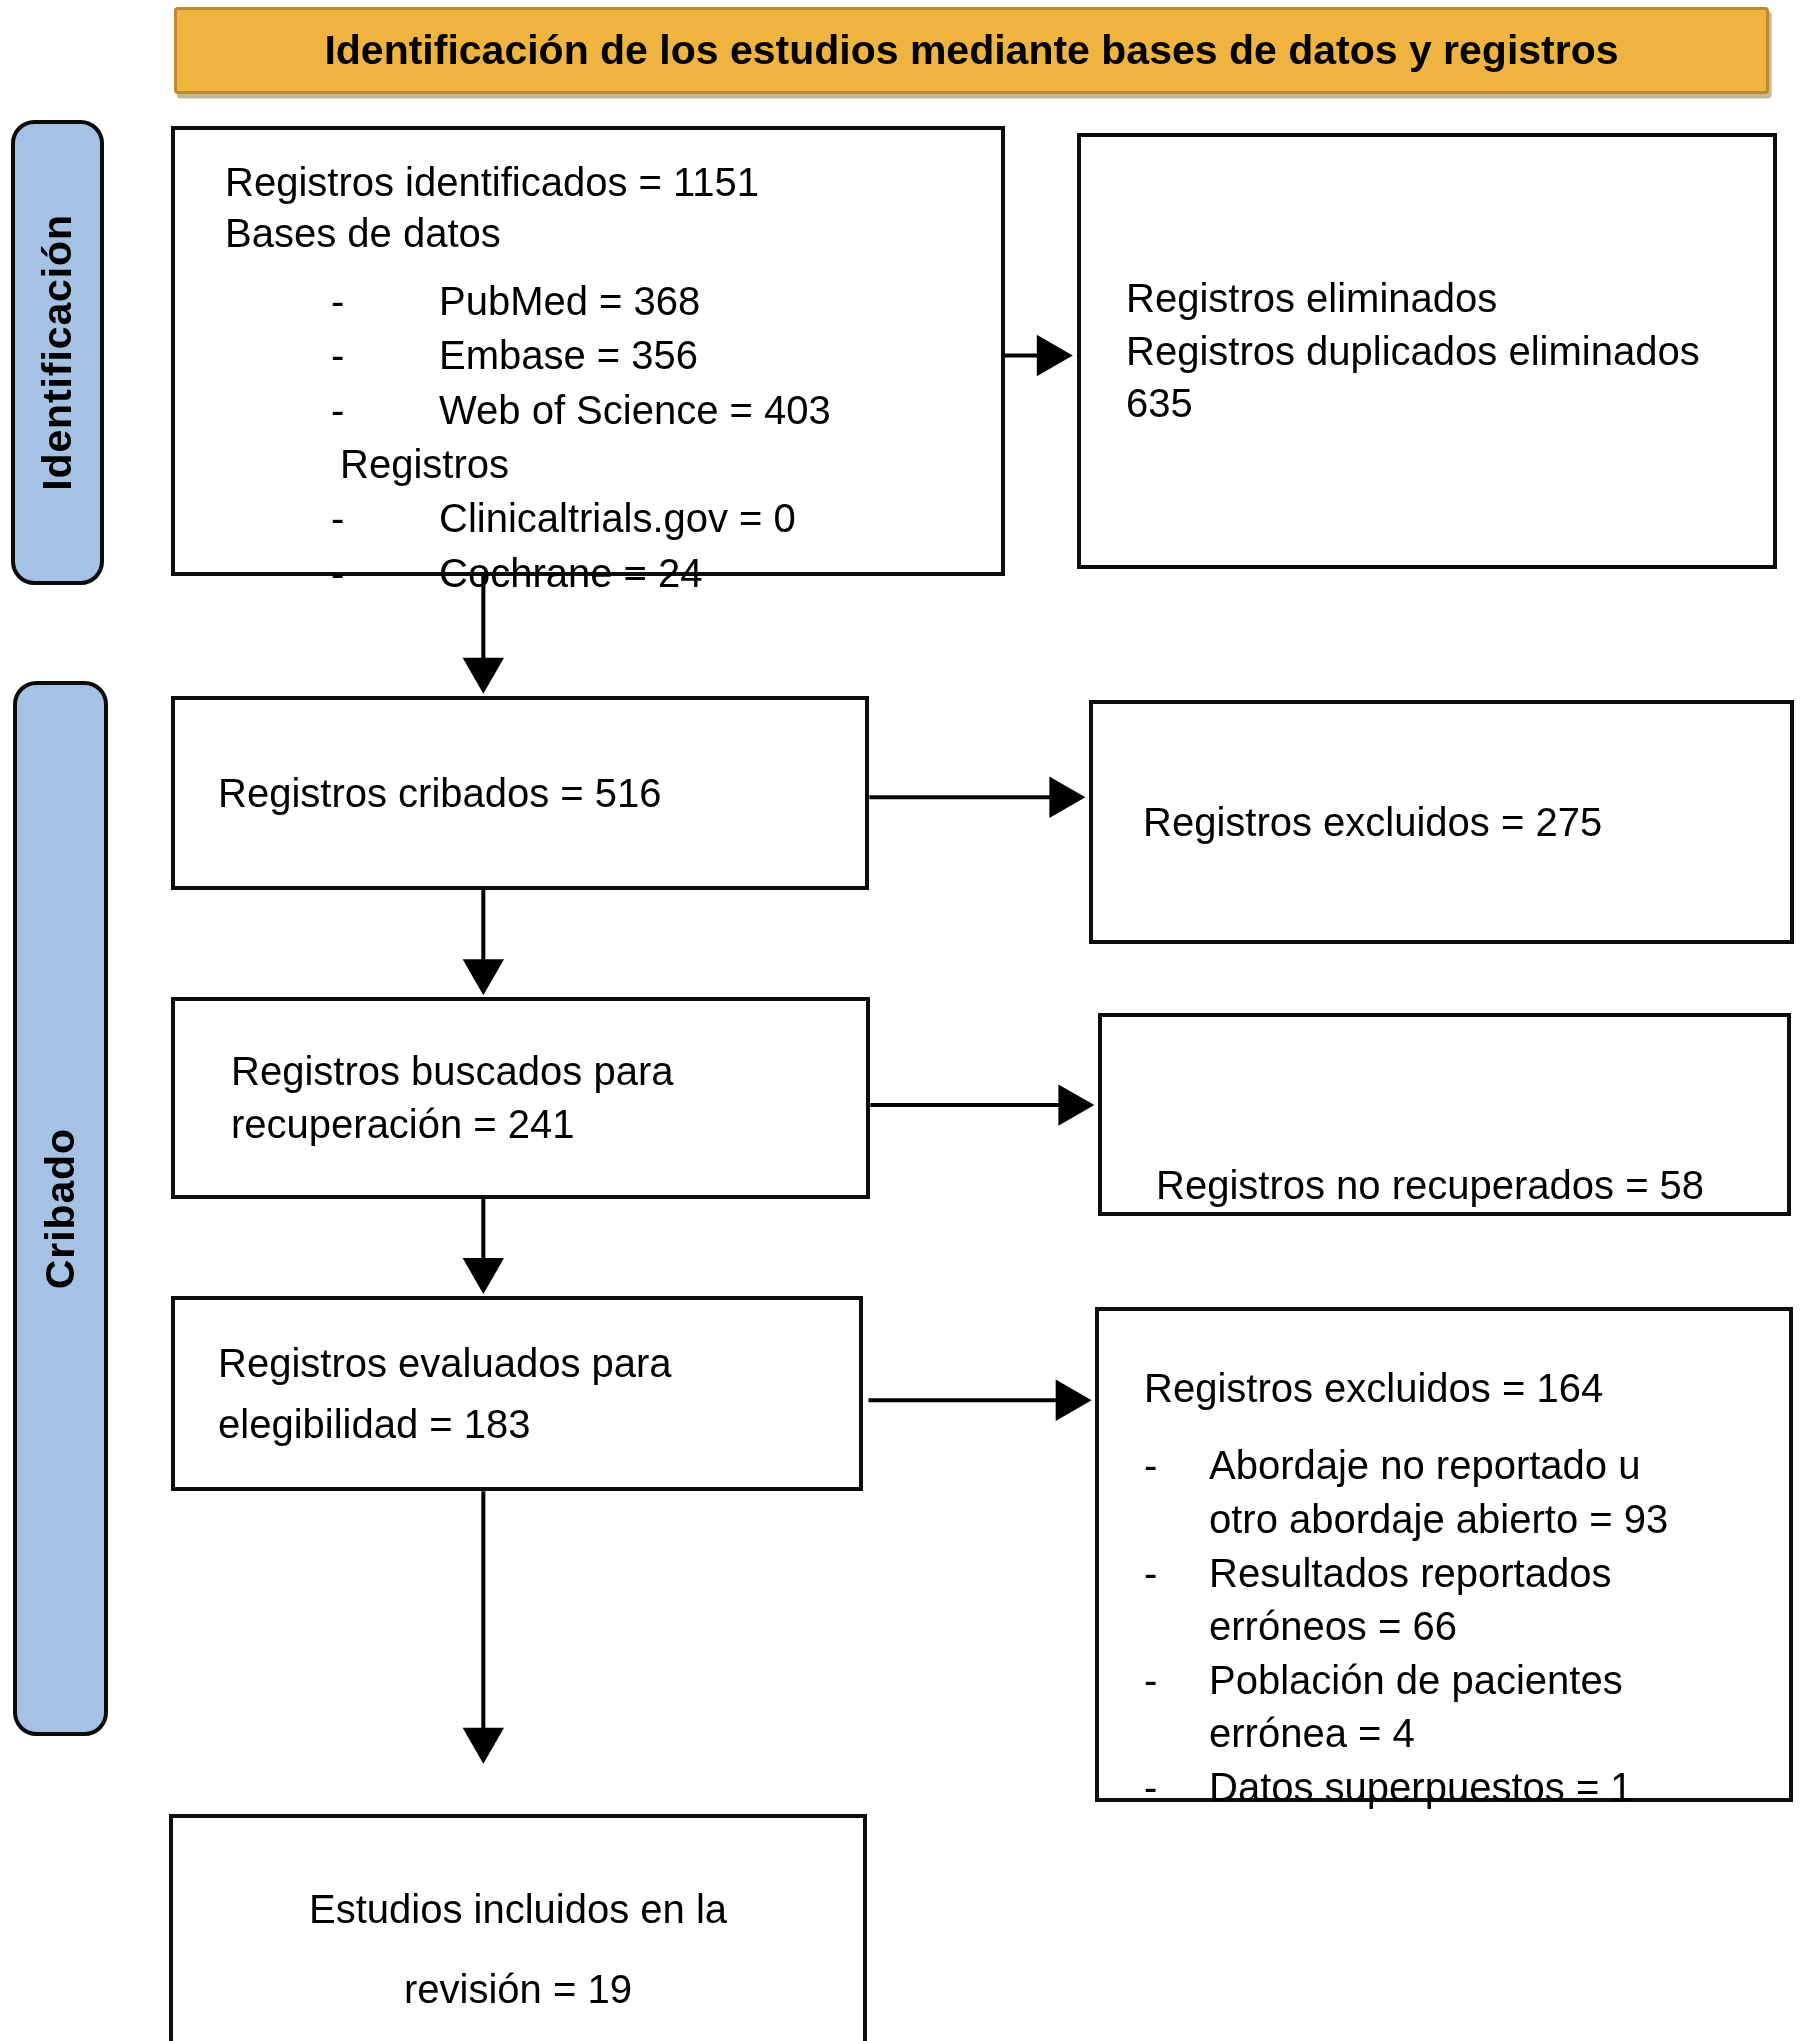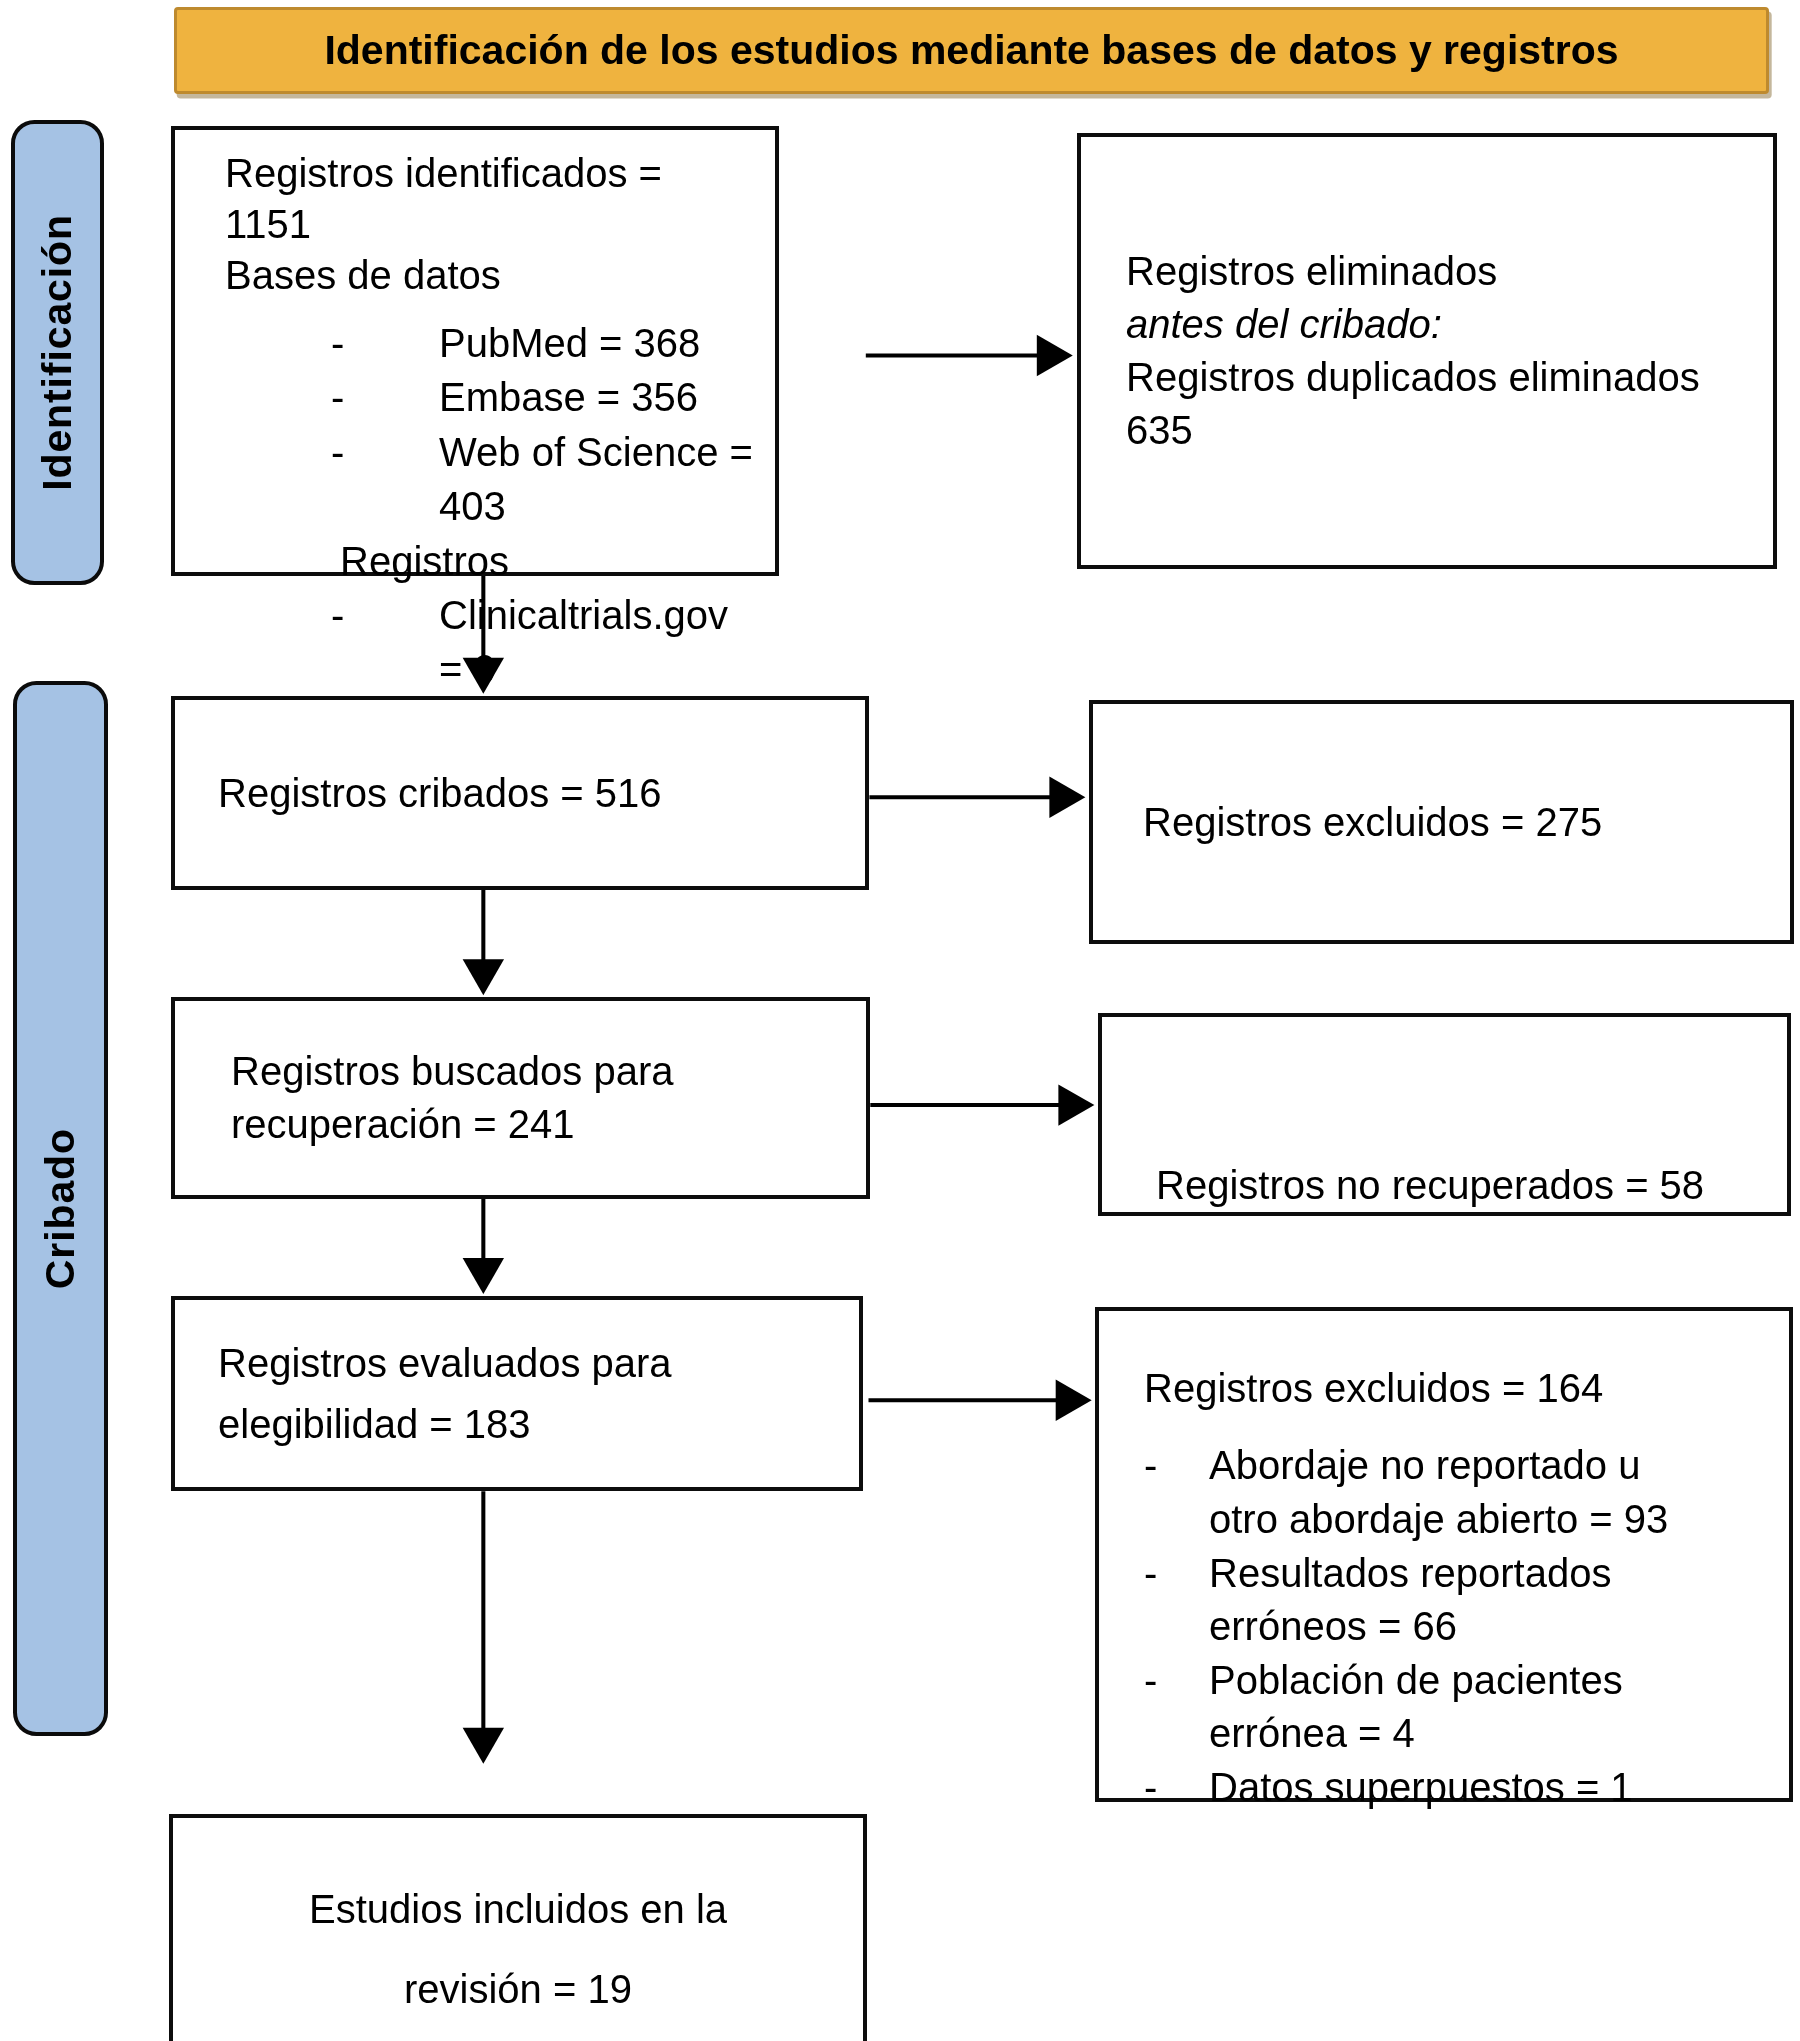--- a/index.html
+++ b/index.html
@@ -28,21 +28,21 @@
     font-size:41px;font-weight:bold;letter-spacing:0.9px;white-space:nowrap;
   }
   #tab-identificacion{left:10.8px;top:120px;width:93px;height:465px;}
   #tab-cribado{left:12.6px;top:681px;width:95px;height:1055px;}
 
   
   .fbox{
     position:absolute;background:#fff;border:4.5px solid #0d0d0d;
     box-sizing:border-box;font-size:40px;line-height:1.32;
   }
-  #box-identified{left:171px;top:126px;width:608px;height:450px;padding:18px 18px 0 50px;}
+  #box-identified{left:171px;top:126px;width:834px;height:450px;padding:27px 18px 0 50px;}
   #box-removed{left:1077px;top:133px;width:700px;height:436px;display:flex;flex-direction:column;justify-content:center;padding-left:45px;}
   #box-screened{left:171px;top:696px;width:698px;height:194px;display:flex;align-items:center;padding-left:43px;}
   #box-excluded{left:1089px;top:700px;width:705px;height:244px;display:flex;align-items:center;padding-left:50px;}
   #box-sought{left:171px;top:997px;width:699px;height:202px;display:flex;flex-direction:column;justify-content:center;padding-left:56px;}
   #box-notretrieved{left:1098px;top:1013px;width:693px;height:203px;display:flex;align-items:flex-end;padding-left:54px;}
   #box-assessed{left:171px;top:1296px;width:692px;height:195px;display:flex;flex-direction:column;justify-content:center;padding-left:43px;gap:8px;}
   #box-excluded2{left:1095px;top:1307px;width:698px;height:495px;padding:23.4px 21.6px 0 45px;}
   #box-included{left:169px;top:1766px;width:698px;height:270px;display:flex;flex-direction:column;justify-content:center;align-items:center;text-align:center;margin-top:48px;}
   #box-included .inc-line{line-height:2.0;}
 
@@ -139,21 +139,20 @@
       </div>
       <div class="bullet-row">
         <span class="dash"><span class="dash-inner">-</span></span>
         <span>Cochrane = 24</span>
       </div>
     </div>
   </div>
 
   <div class="fbox" id="box-removed">
     <div>Registros eliminados</div>
-    <div class="italic">antes del cribado:</div>
     <div>Registros duplicados eliminados</div>
     <div>635</div>
   </div>
 
   <div class="fbox" id="box-screened">
     <span>Registros cribados = 516</span>
   </div>
   <div class="fbox" id="box-excluded">
     <span>Registros excluidos = 275</span>
   </div>

